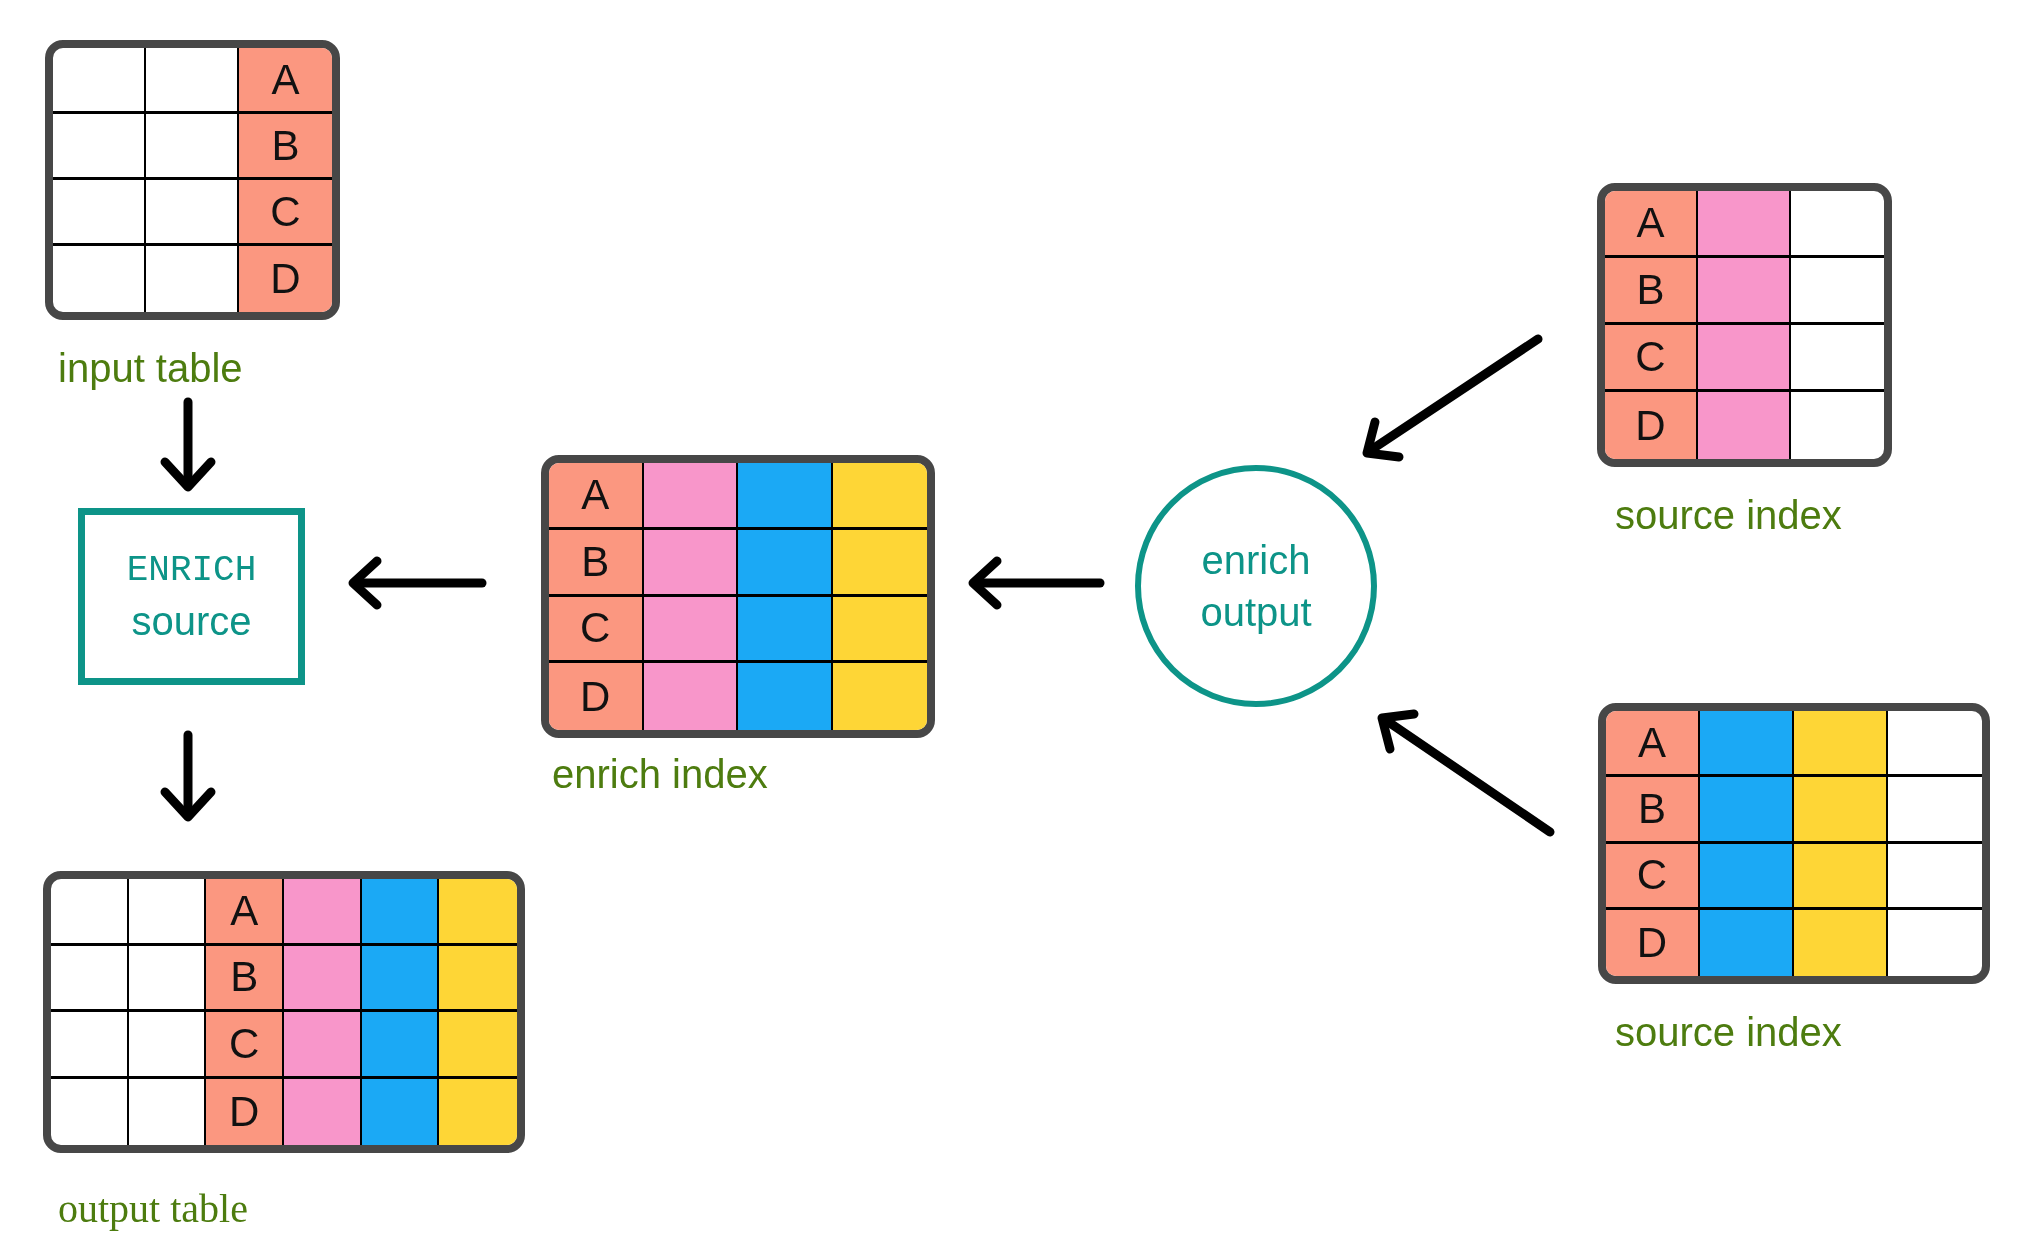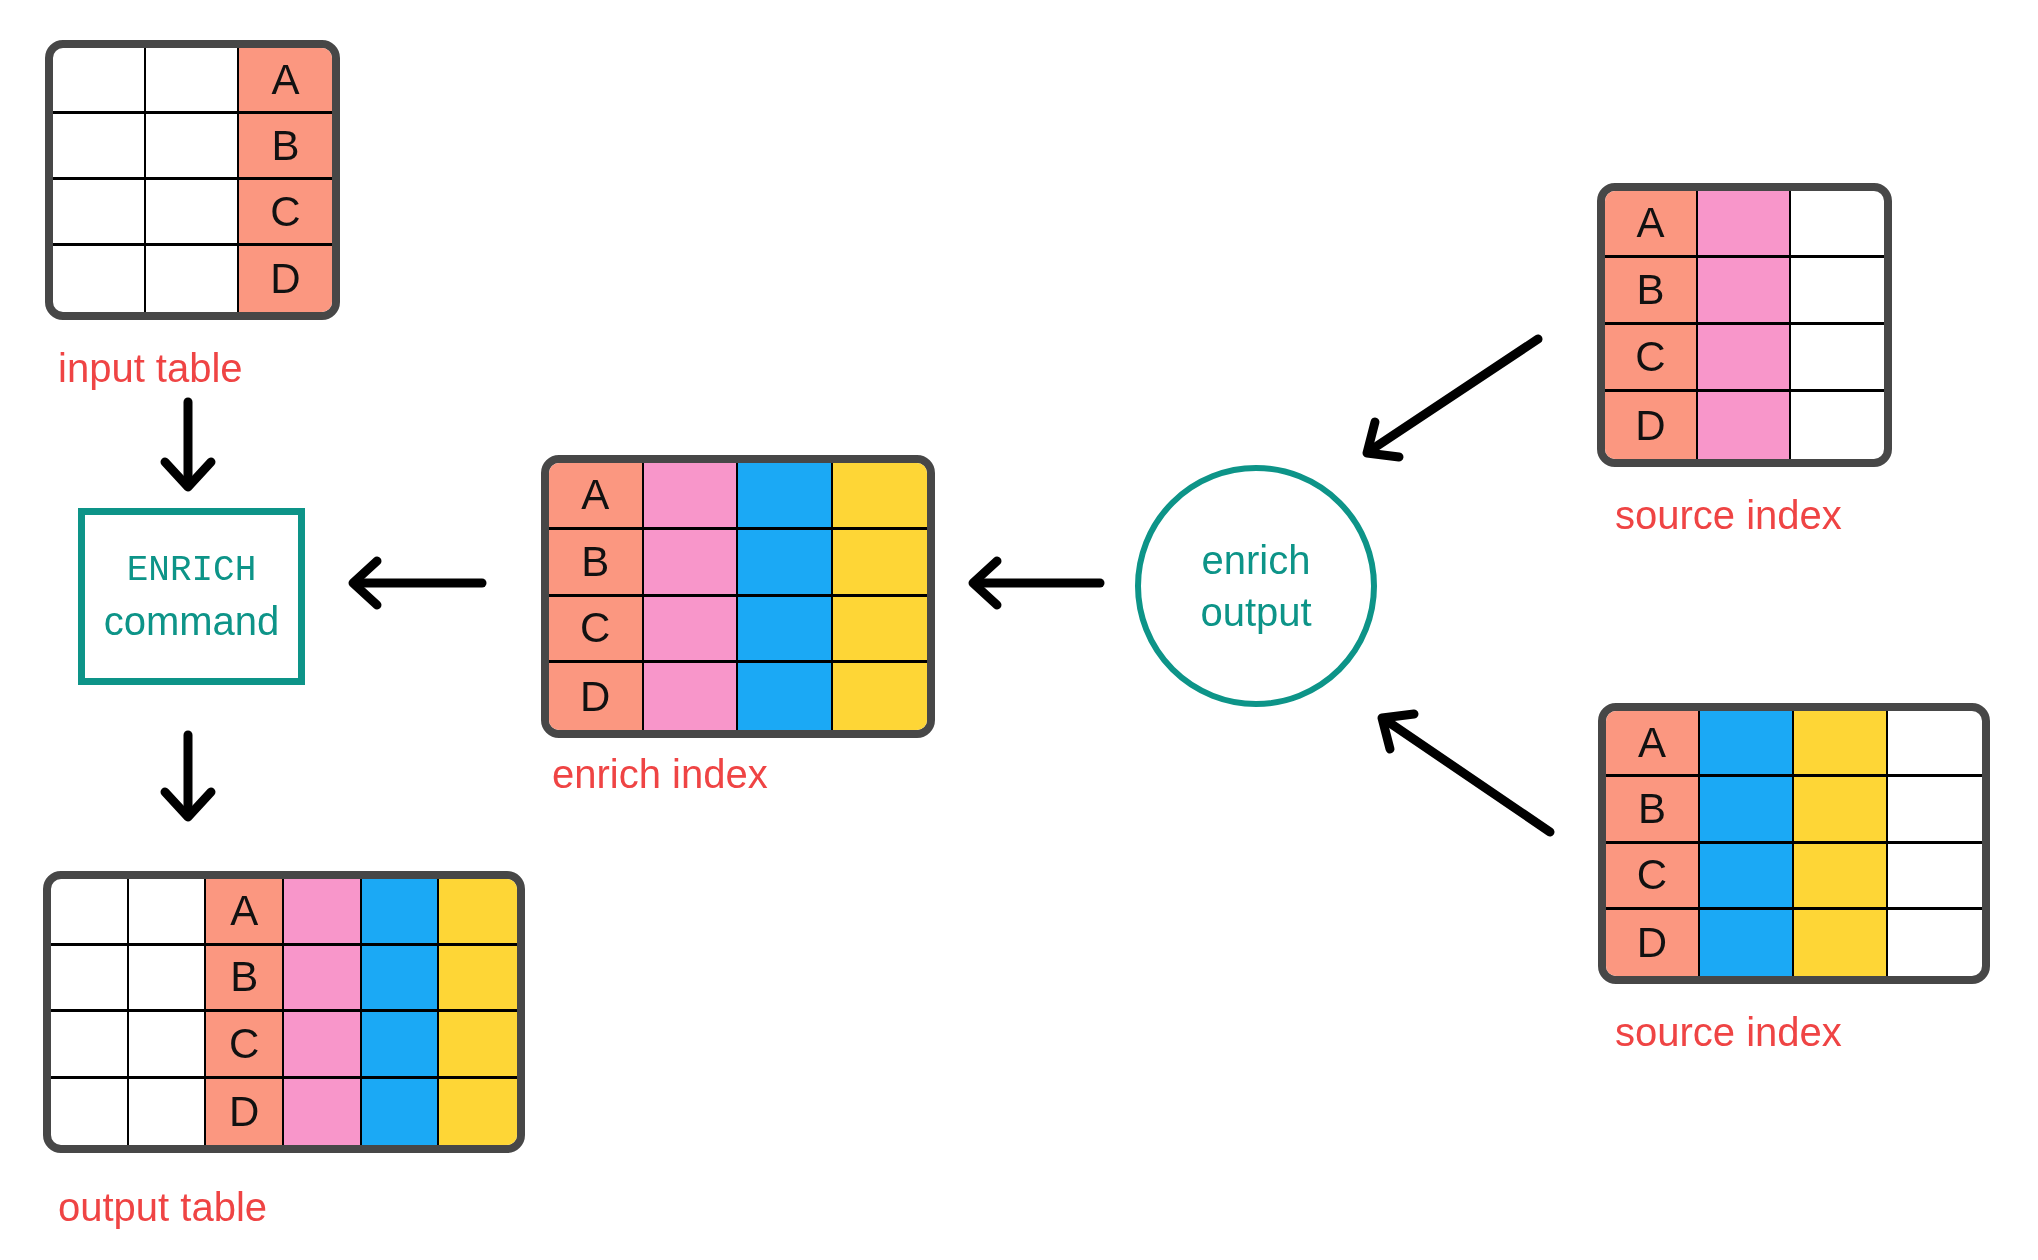--- a/index.html
+++ b/index.html
@@ -29,21 +29,21 @@
     align-items: center;
     justify-content: center;
     font-size: 42px;
     color: #111111;
   }
   .cell.br { border-right: 2px solid #000000; }
   .cell.bb { border-bottom: 3px solid #000000; }
   .tbl-label {
     position: absolute;
     font-size: 40px;
-    color: #ef4444;
+    color: #4d7c0f;
     white-space: nowrap;
   }
   .enrich-box {
     position: absolute;
     left: 78px; top: 508px;
     width: 227px; height: 177px;
     box-sizing: border-box;
     border: 7px solid var(--teal);
     background: #ffffff;
     display: flex;
@@ -120,21 +120,21 @@
       <div class="cell br bb"></div>
       <div class="cell bb" style="background: rgb(251, 151, 128);">C</div>
       <div class="cell br"></div>
       <div class="cell br"></div>
       <div class="cell" style="background: rgb(251, 151, 128);">D</div>
     </div>
   <div class="tbl-label" style="left:58px; top:346px;">input table</div>
 
   <div class="enrich-box">
     <div class="mono">ENRICH</div>
-    <div class="sans">command</div>
+    <div class="sans">source</div>
   </div>
 
   <div class="table" style="left: 43px; top: 871px; width: 482px; height: 282px; grid-template-columns: repeat(6, 1fr);">
       <div class="cell br bb"></div>
       <div class="cell br bb"></div>
       <div class="cell br bb" style="background: rgb(251, 151, 128);">A</div>
       <div class="cell br bb" style="background: rgb(248, 150, 202);"></div>
       <div class="cell br bb" style="background: rgb(27, 169, 245);"></div>
       <div class="cell bb" style="background: rgb(254, 214, 54);"></div>
       <div class="cell br bb"></div>
@@ -149,21 +149,21 @@
       <div class="cell br bb" style="background: rgb(248, 150, 202);"></div>
       <div class="cell br bb" style="background: rgb(27, 169, 245);"></div>
       <div class="cell bb" style="background: rgb(254, 214, 54);"></div>
       <div class="cell br"></div>
       <div class="cell br"></div>
       <div class="cell br" style="background: rgb(251, 151, 128);">D</div>
       <div class="cell br" style="background: rgb(248, 150, 202);"></div>
       <div class="cell br" style="background: rgb(27, 169, 245);"></div>
       <div class="cell" style="background: rgb(254, 214, 54);"></div>
     </div>
-  <div class="tbl-label" style="left:58px; top:1185px;">output table</div>
+  <div class="tbl-label" style="left:58px; top:1185px;font-family:Liberation Serif, serif;">output table</div>
 
   <div class="table" style="left: 541px; top: 455px; width: 394px; height: 283px; grid-template-columns: repeat(4, 1fr);">
       <div class="cell br bb" style="background: rgb(251, 151, 128);">A</div>
       <div class="cell br bb" style="background: rgb(248, 150, 202);"></div>
       <div class="cell br bb" style="background: rgb(27, 169, 245);"></div>
       <div class="cell bb" style="background: rgb(254, 214, 54);"></div>
       <div class="cell br bb" style="background: rgb(251, 151, 128);">B</div>
       <div class="cell br bb" style="background: rgb(248, 150, 202);"></div>
       <div class="cell br bb" style="background: rgb(27, 169, 245);"></div>
       <div class="cell bb" style="background: rgb(254, 214, 54);"></div>

